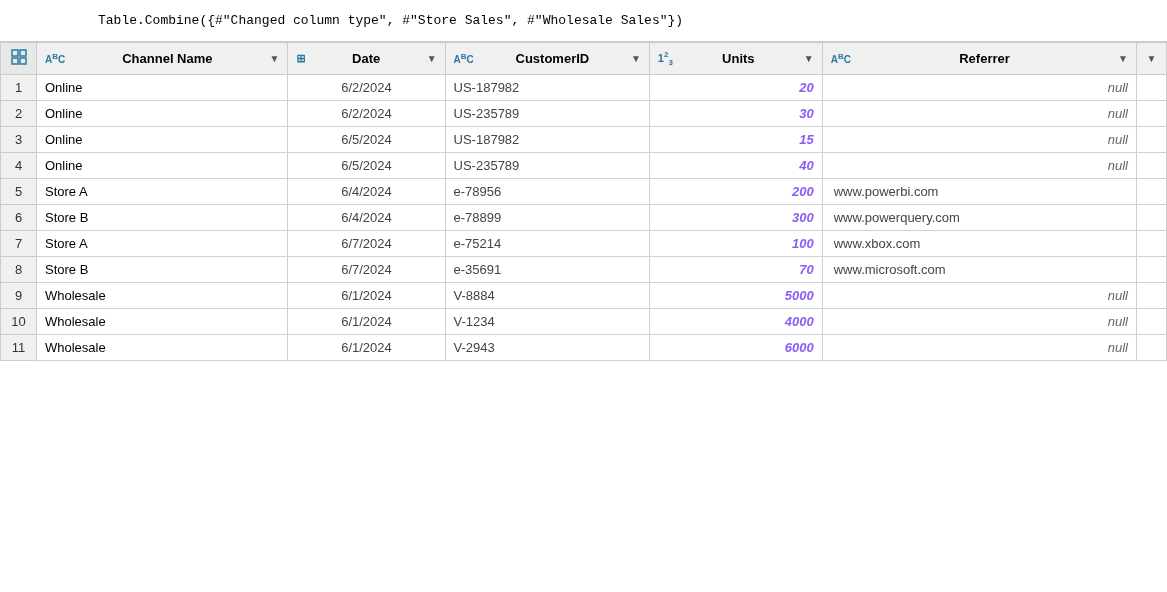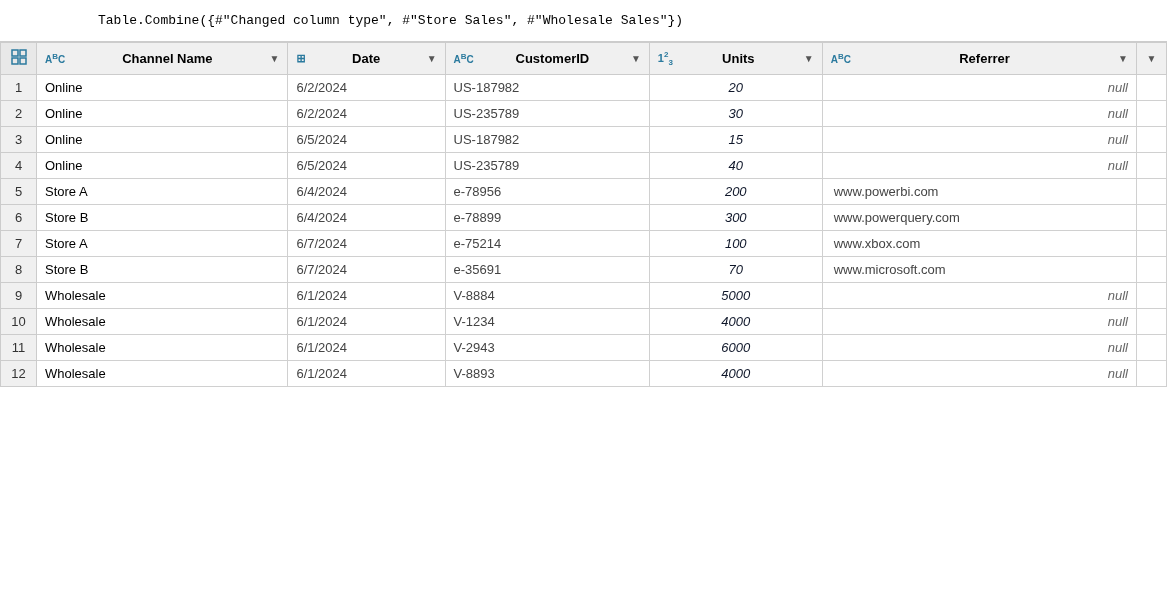--- a/index.html
+++ b/index.html
@@ -122,30 +122,31 @@
     td {
       border: 1px solid #d0d0d0;
       padding: 5px 8px;
       white-space: nowrap;
     }
 
     td.channel-col {
       color: #000;
     }
     td.date-col {
-      text-align: left;
+      text-align: center;
       color: #444;
     }
     td.customer-col {
       color: #444;
     }
     td.units-col {
-      text-align: center;
+      text-align: right;
       font-style: italic;
-      color: #0f172a;
+      color: #8b5cf6;
+      font-weight: bold;
     }
     td.referrer-col {
       text-align: right;
       color: #444;
       padding-left: 11px;
     }
     td.referrer-col.null-val {
       font-style: italic;
       color: #666;
     }
@@ -320,24 +321,15 @@
         </tr>
         <tr>
           <td class="row-num-col">11</td>
           <td class="channel-col">Wholesale</td>
           <td class="date-col">6/1/2024</td>
           <td class="customer-col">V-2943</td>
           <td class="units-col">6000</td>
           <td class="referrer-col null-val">null</td>
           <td></td>
         </tr>
-        <tr>
-          <td class="row-num-col">12</td>
-          <td class="channel-col">Wholesale</td>
-          <td class="date-col">6/1/2024</td>
-          <td class="customer-col">V-8893</td>
-          <td class="units-col">4000</td>
-          <td class="referrer-col null-val">null</td>
-          <td></td>
-        </tr>
       </tbody>
   </table>
 </div>
 
 </body></html>

